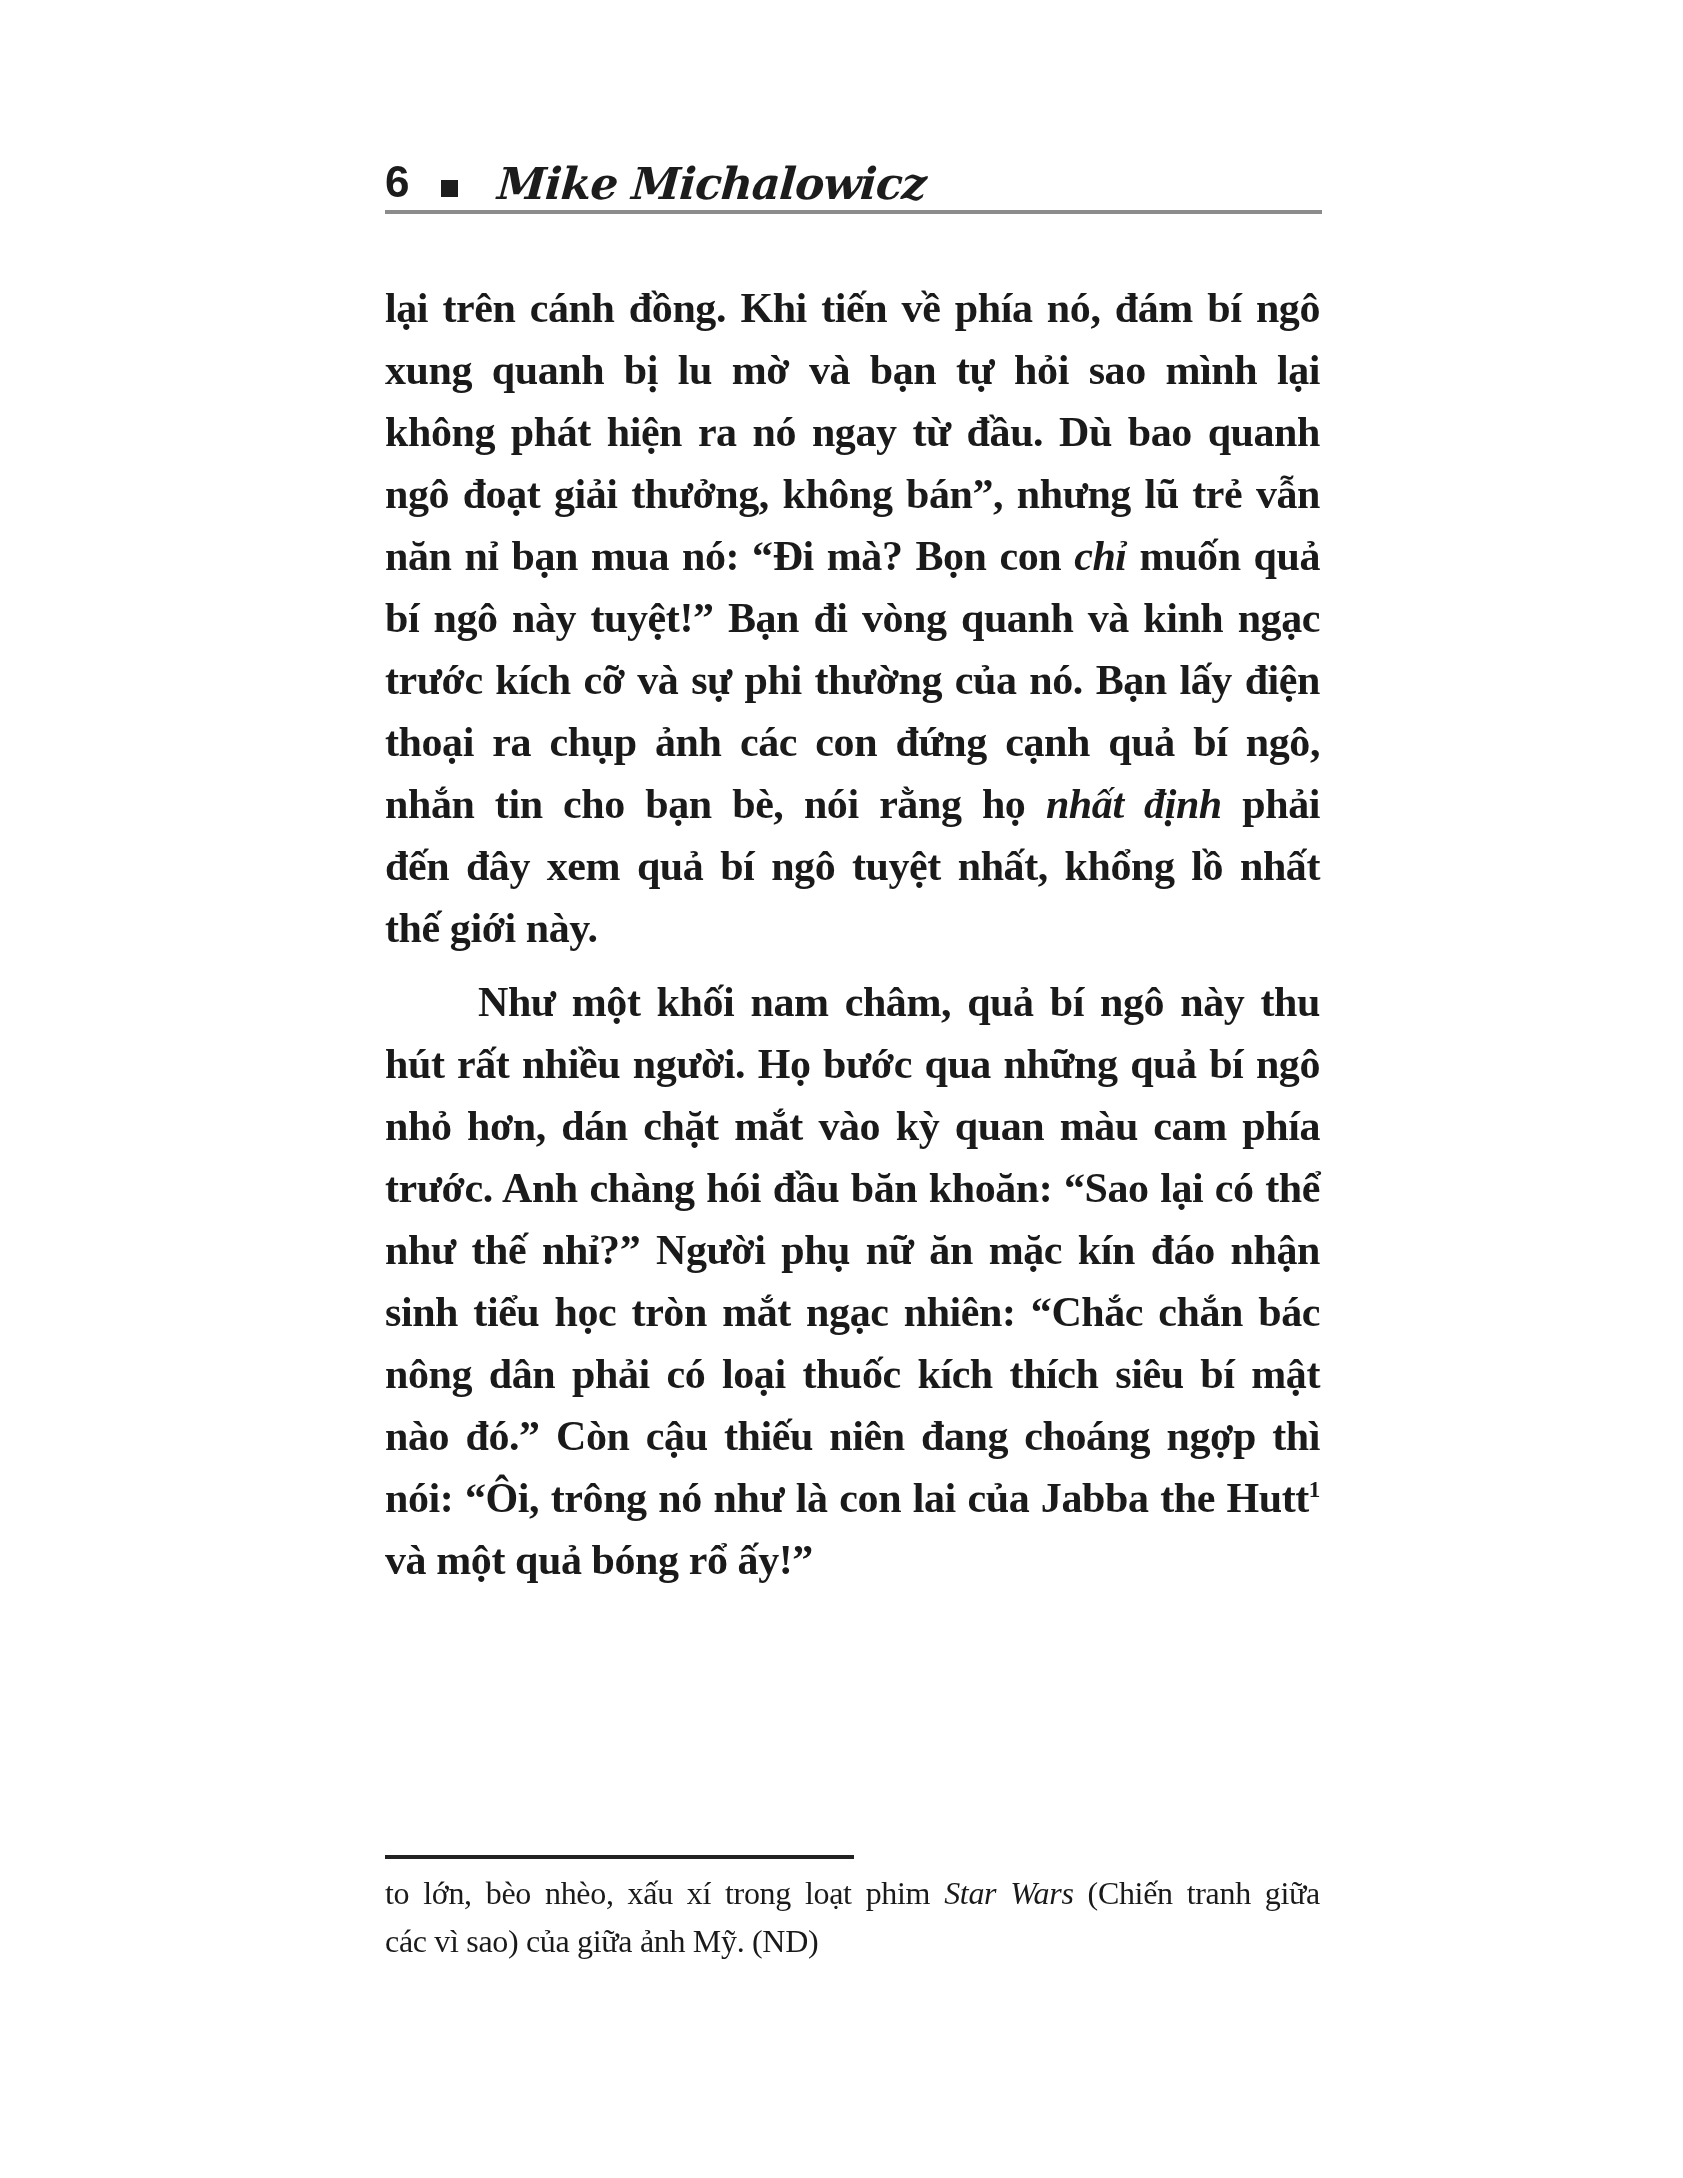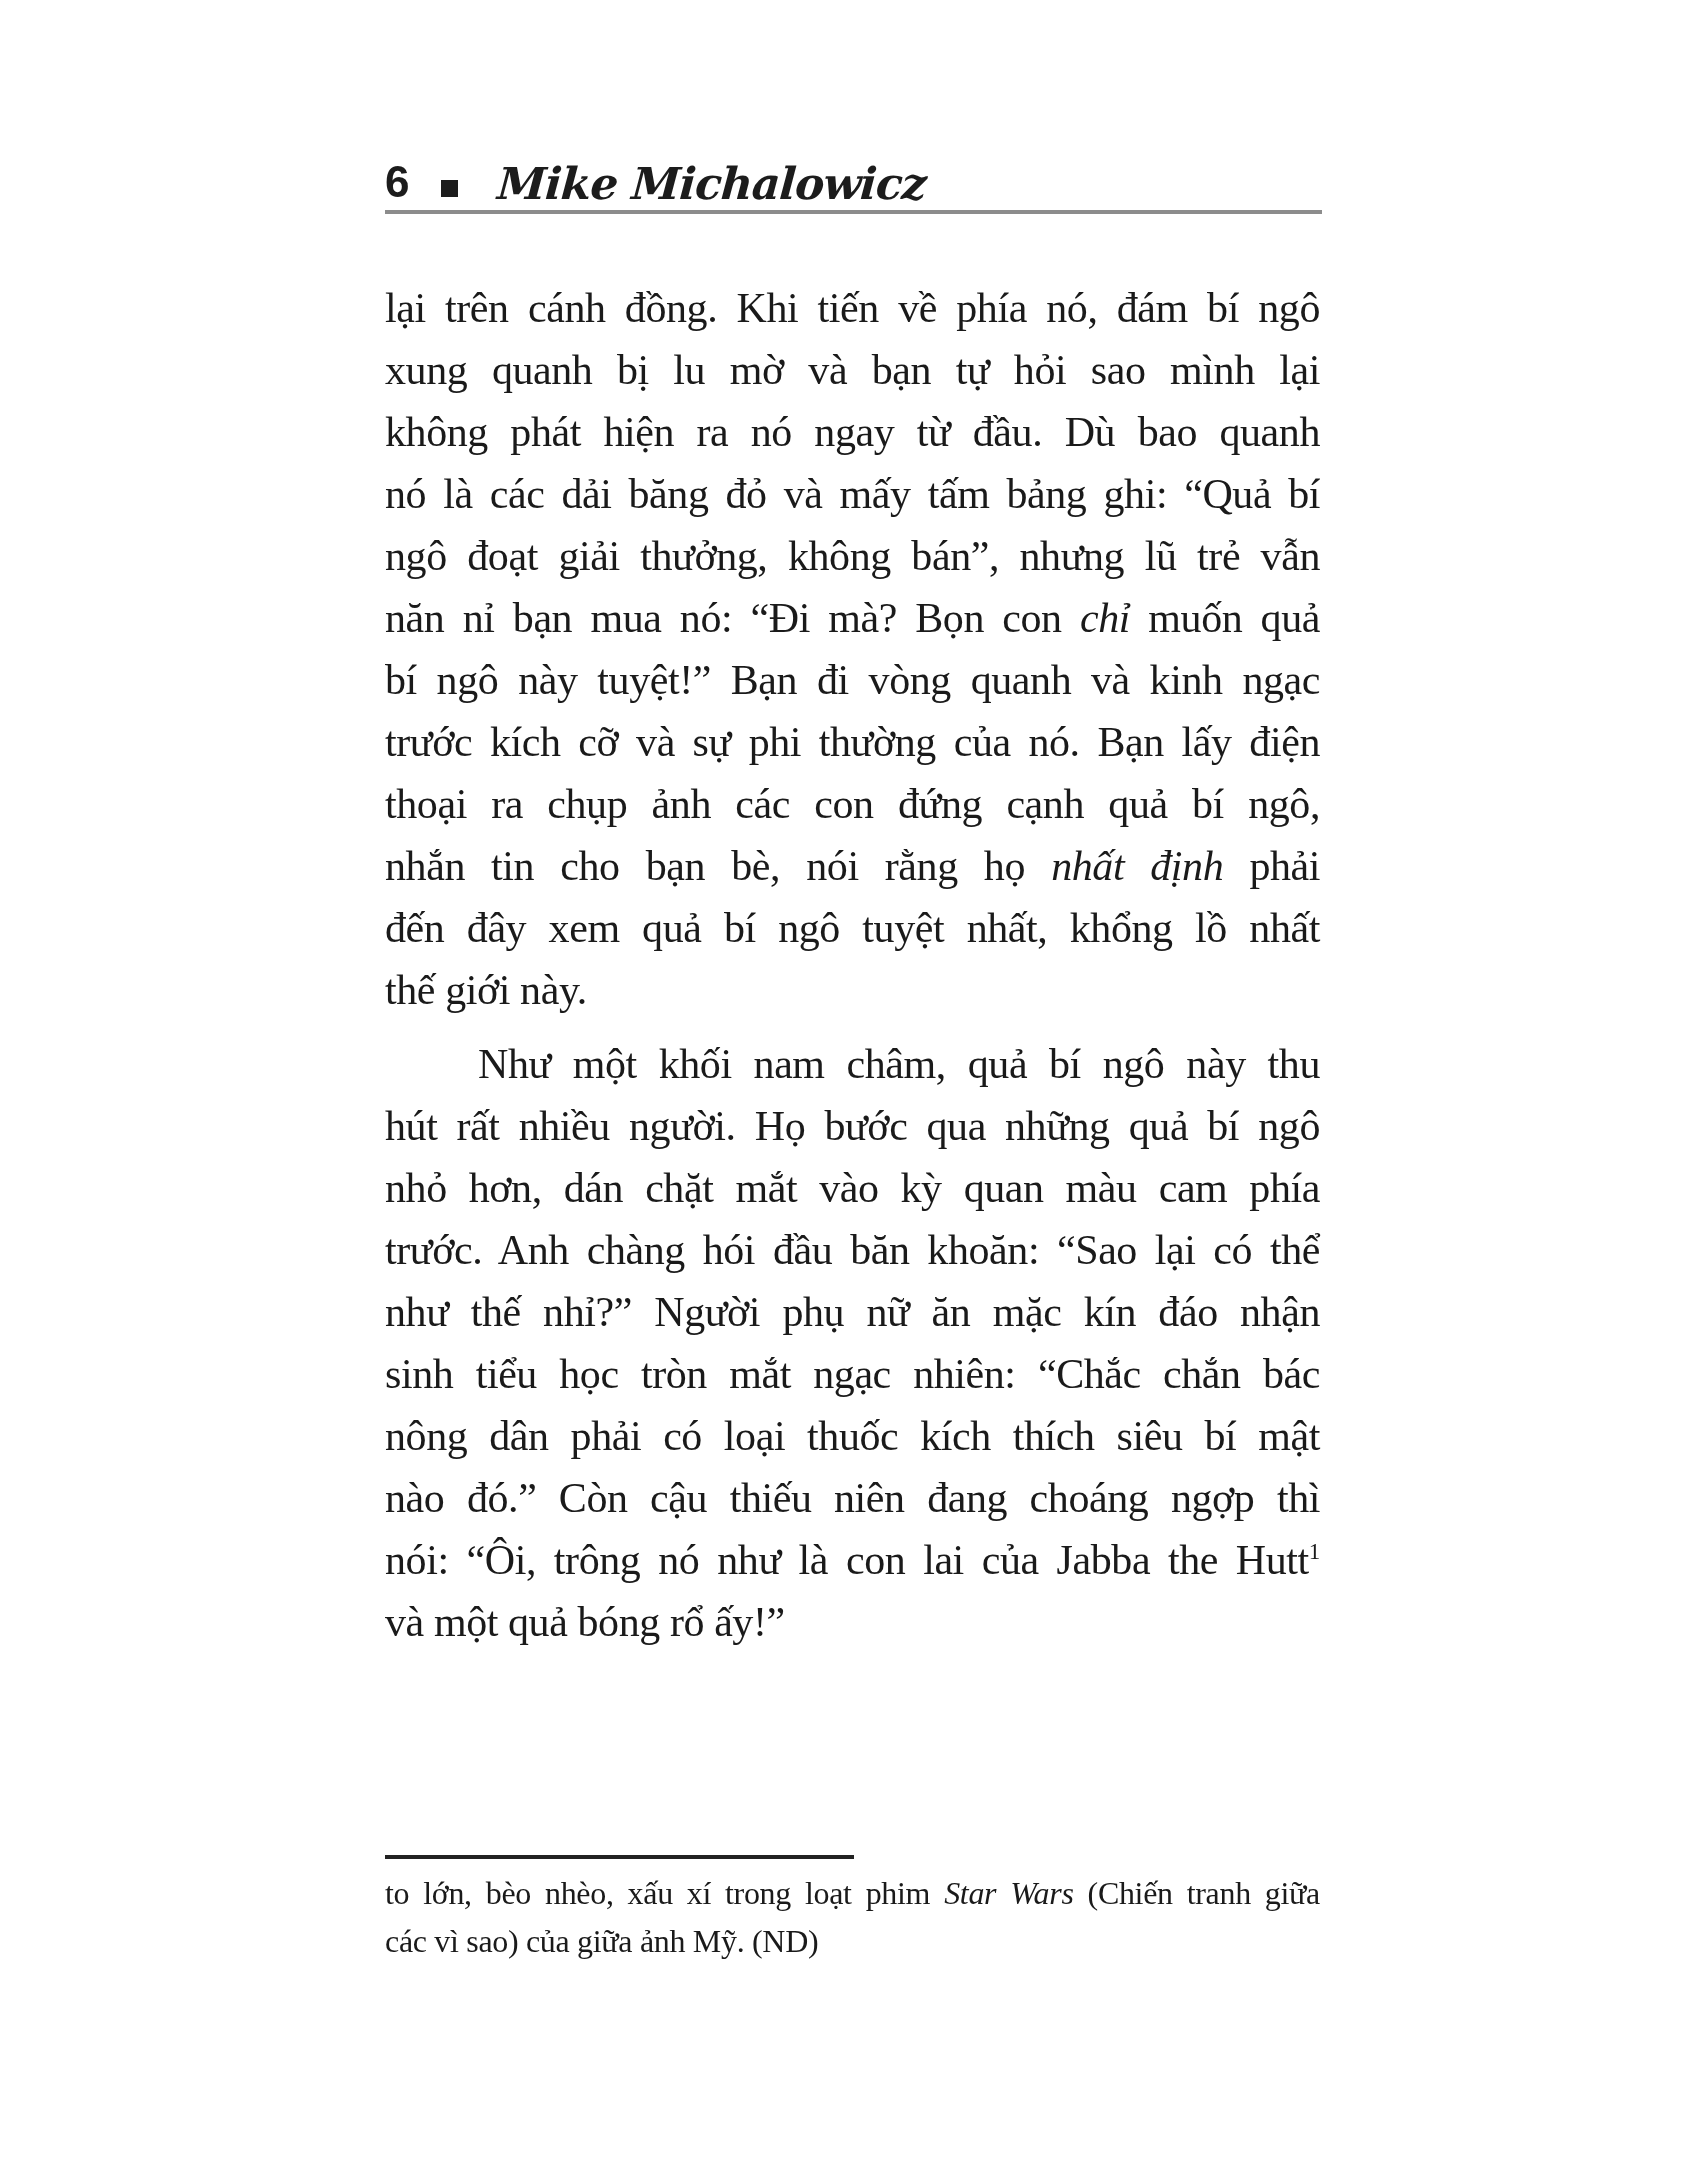--- a/index.html
+++ b/index.html
@@ -66,20 +66,21 @@
   .para { margin: 0; }
   .para.gap { margin-top: 12px; }
   .line {
     font-size: 42px;
     line-height: 62px;
     letter-spacing: -0.01em;
     text-align: justify;
     text-align-last: justify;
     -moz-text-align-last: justify;
     white-space: normal;
+    font-weight: bold;
   }
   .line.lastline {
     text-align-last: left;
     -moz-text-align-last: left;
   }
   .line.indent { text-indent: 93px; }
   .it { font-style: italic; }
   sup {
     font-size: 0.55em;
     line-height: 0;
@@ -119,21 +120,20 @@
   <span class="page-number">6</span>
   <span class="square-bullet"></span>
   <span class="header-author">Mike Michalowicz</span>
 </div>
 
 <main class="body-text">
     <div class="para">
       <div class="line"><span>lại trên cánh đồng. Khi tiến về phía nó, đám bí ngô</span></div>
       <div class="line"><span>xung quanh bị lu mờ và bạn tự hỏi sao mình lại</span></div>
       <div class="line"><span>không phát hiện ra nó ngay từ đầu. Dù bao quanh</span></div>
-      <div class="line"><span>nó là các dải băng đỏ và mấy tấm bảng ghi: “Quả bí</span></div>
       <div class="line"><span>ngô đoạt giải thưởng, không bán”, nhưng lũ trẻ vẫn</span></div>
       <div class="line"><span>năn nỉ bạn mua nó: “Đi mà? Bọn con </span><span class="it">chỉ</span><span> muốn quả</span></div>
       <div class="line"><span>bí ngô này tuyệt!” Bạn đi vòng quanh và kinh ngạc</span></div>
       <div class="line"><span>trước kích cỡ và sự phi thường của nó. Bạn lấy điện</span></div>
       <div class="line"><span>thoại ra chụp ảnh các con đứng cạnh quả bí ngô,</span></div>
       <div class="line"><span>nhắn tin cho bạn bè, nói rằng họ </span><span class="it">nhất định</span><span> phải</span></div>
       <div class="line"><span>đến đây xem quả bí ngô tuyệt nhất, khổng lồ nhất</span></div>
       <div class="line lastline"><span>thế giới này.</span></div>
     </div>
     <div class="para gap">

